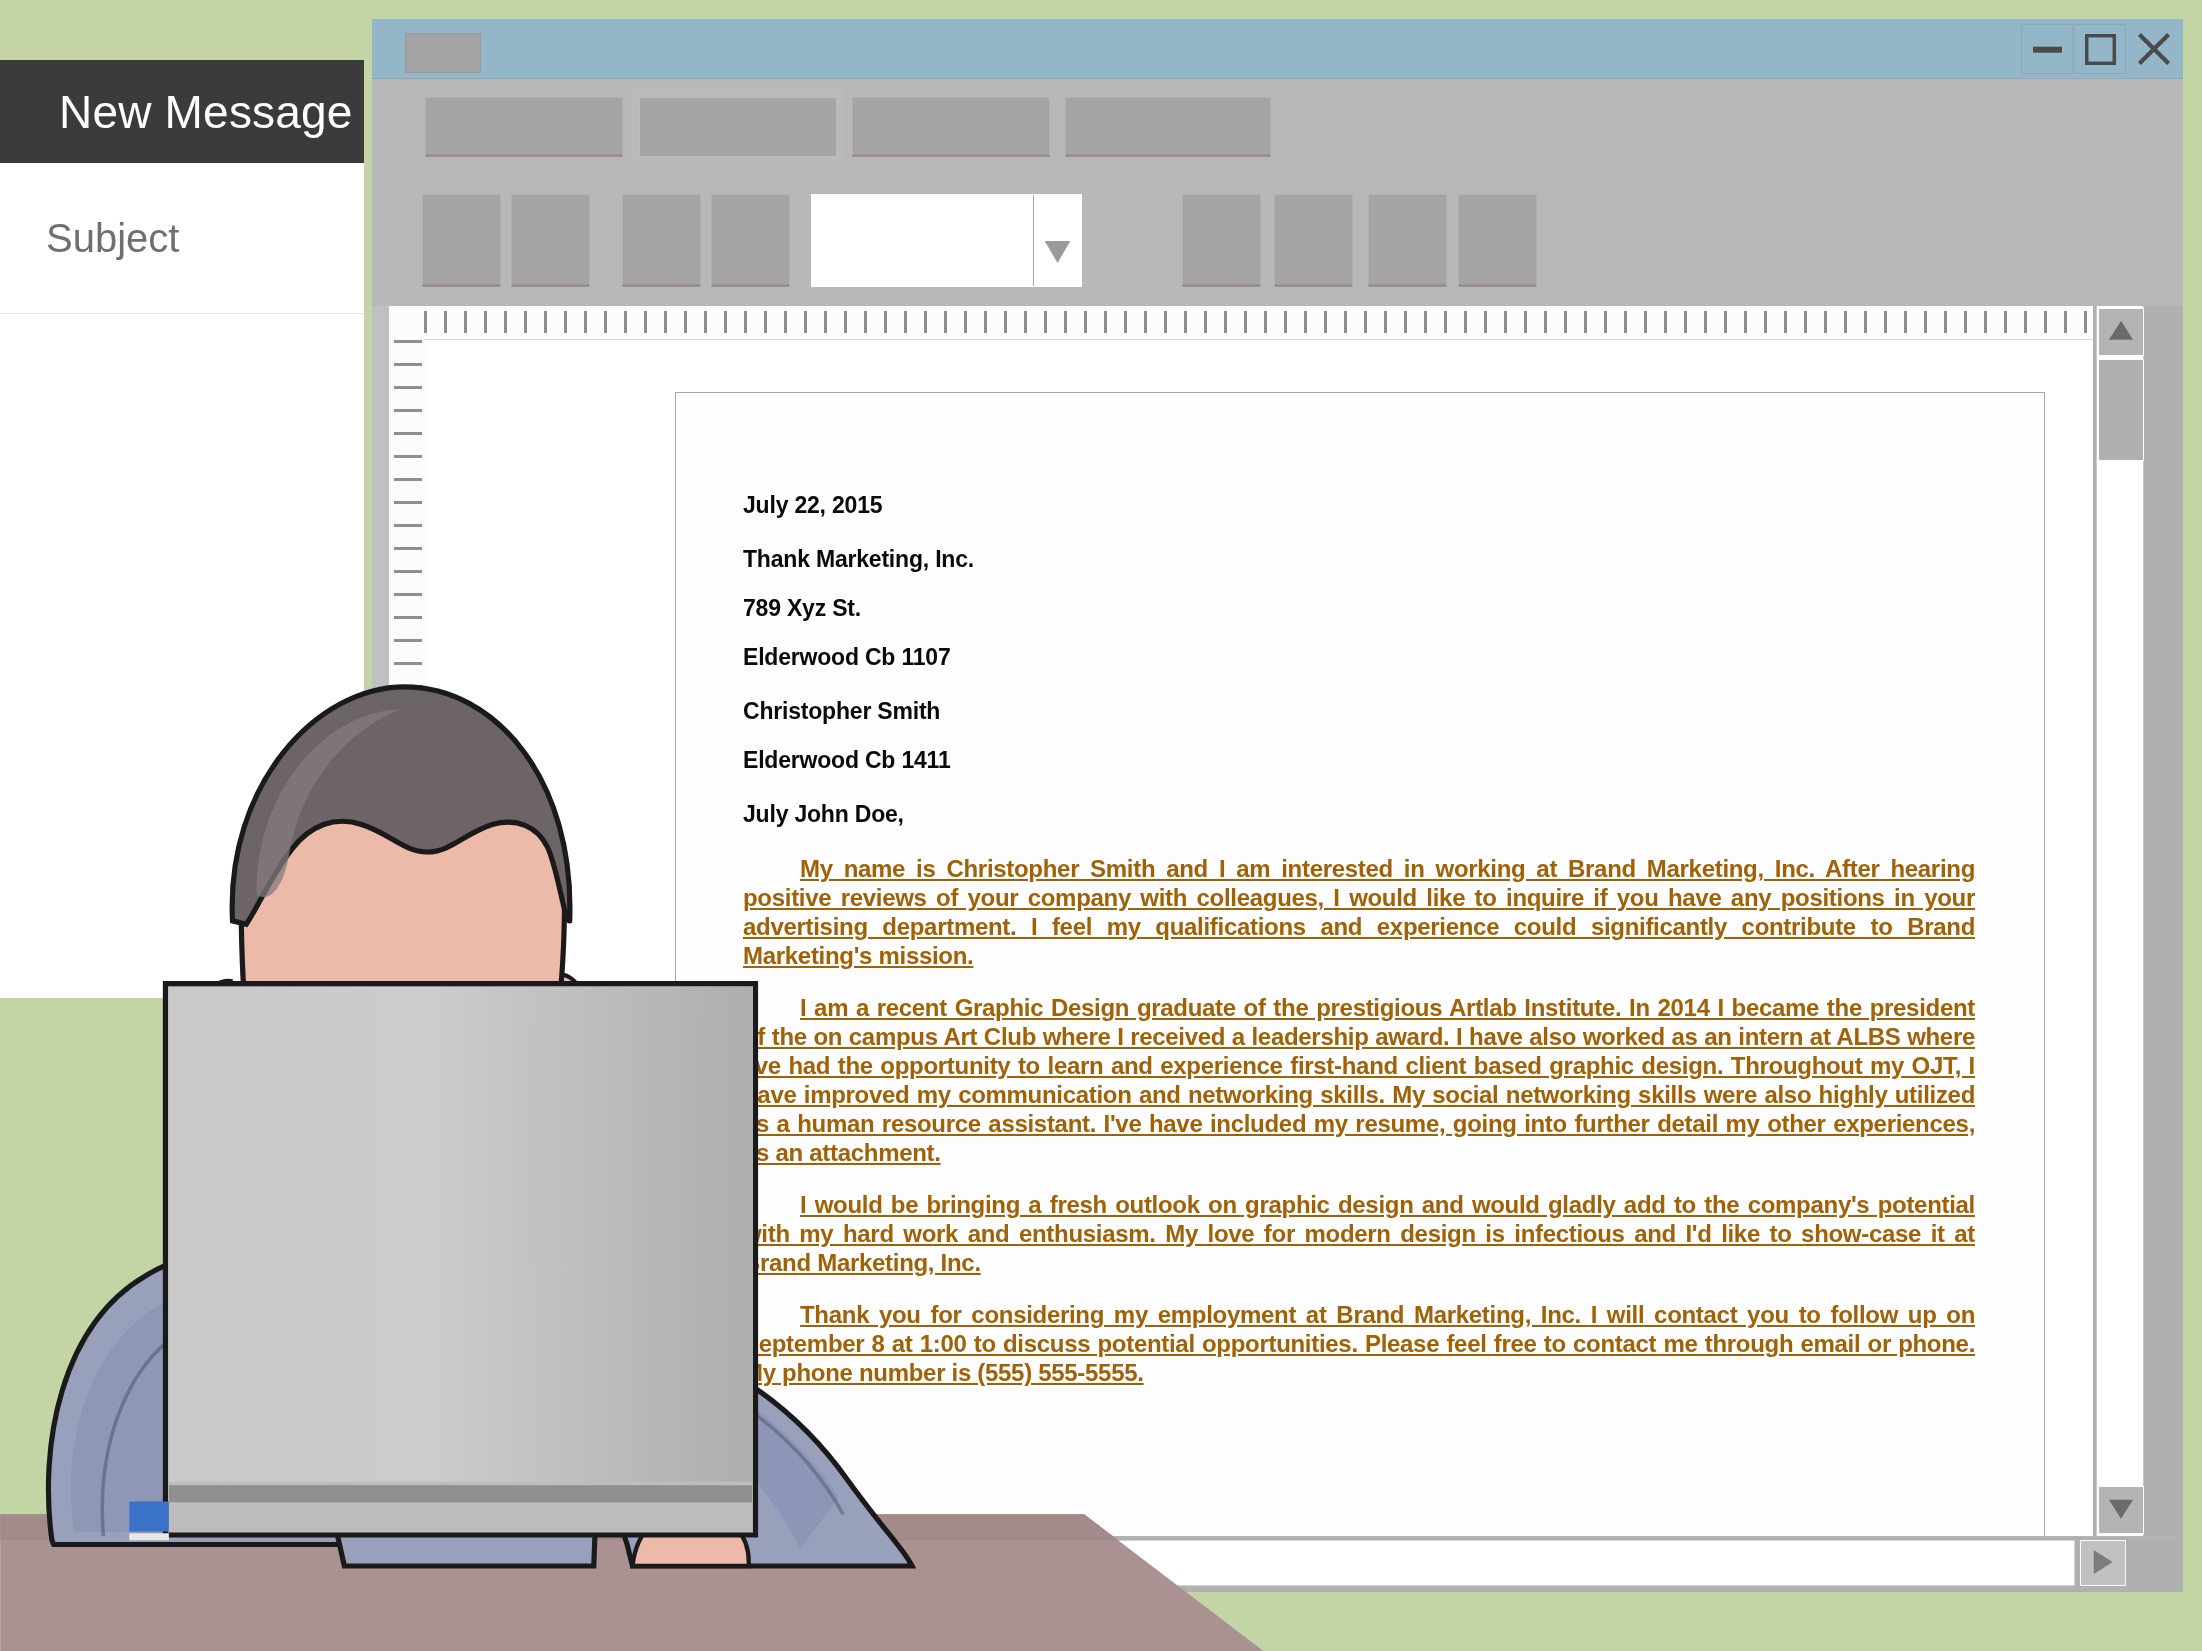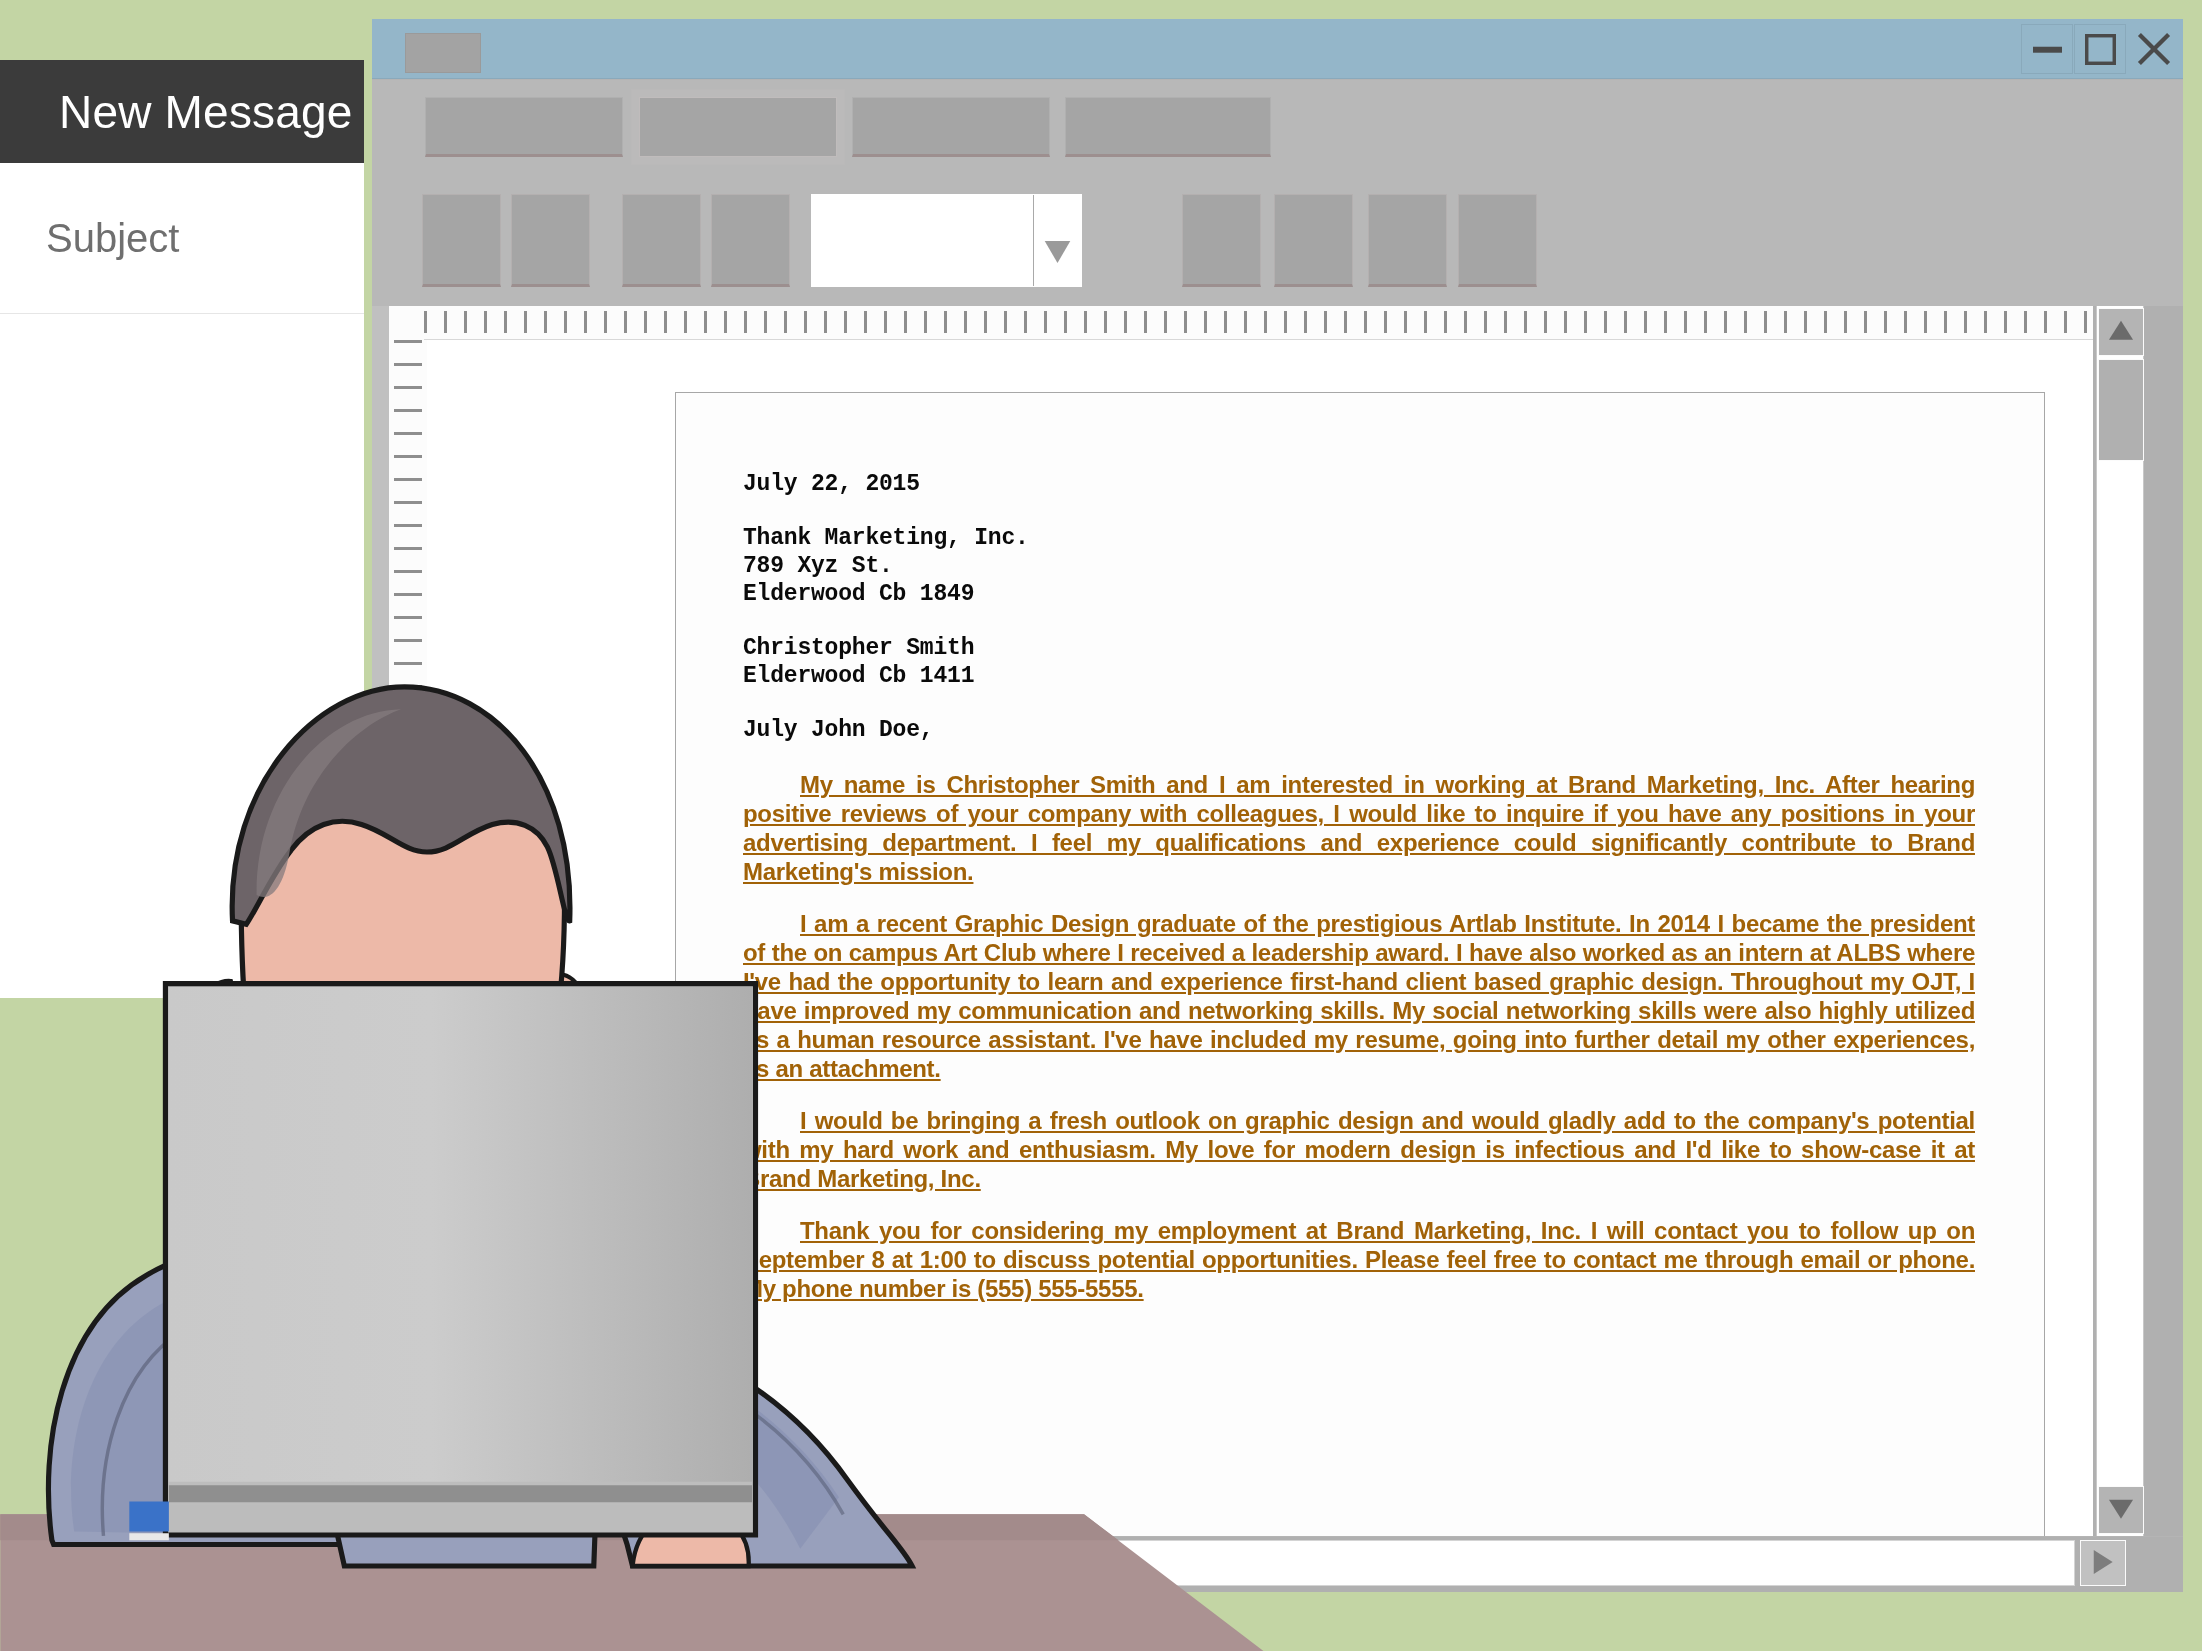--- a/index.html
+++ b/index.html
@@ -139,23 +139,23 @@
     background: #ffffff; overflow: hidden;
   }
   #page {
     position: absolute; left: 248px; top: 52px;
     width: 1370px; height: 1205px;
     background: #fdfdfd; border: 1.7px solid #a7a7a7;
     border-bottom: none;
   }
   #page-inner { padding: 77px 69px 0 67px; }
   .doc-line {
-    font-family: Liberation Mono, monospace;
+    font-family: Liberation Sans, sans-serif;
     font-weight: bold; font-size: 23px; line-height: 28px;
-    color: #0a0a0a; letter-spacing: -0.2px;
+    color: #0a0a0a; letter-spacing: -0.2px; margin-top: 21px;
   }
   .doc-block { margin-bottom: 26px; }
   .doc-para {
     font-family: "Liberation Sans", sans-serif;
     font-weight: bold; font-size: 24px; line-height: 29px;
     color: #a16207; text-align: justify; letter-spacing: -0.3px;
     margin-bottom: 23px; text-indent: 57px; text-decoration: underline;
   }
 
   
@@ -287,21 +287,21 @@
       <div id="page">
         <div id="page-inner">
 
           <div class="doc-block">
             <div class="doc-line">July 22, 2015</div>
           </div>
 
           <div class="doc-block">
             <div class="doc-line">Thank Marketing, Inc.</div>
             <div class="doc-line">789 Xyz St.</div>
-            <div class="doc-line">Elderwood Cb 1849</div>
+            <div class="doc-line">Elderwood Cb 1107</div>
           </div>
 
           <div class="doc-block">
             <div class="doc-line">Christopher Smith</div>
             <div class="doc-line">Elderwood Cb 1411</div>
           </div>
 
           <div class="doc-block">
             <div class="doc-line">July John Doe,</div>
           </div>

